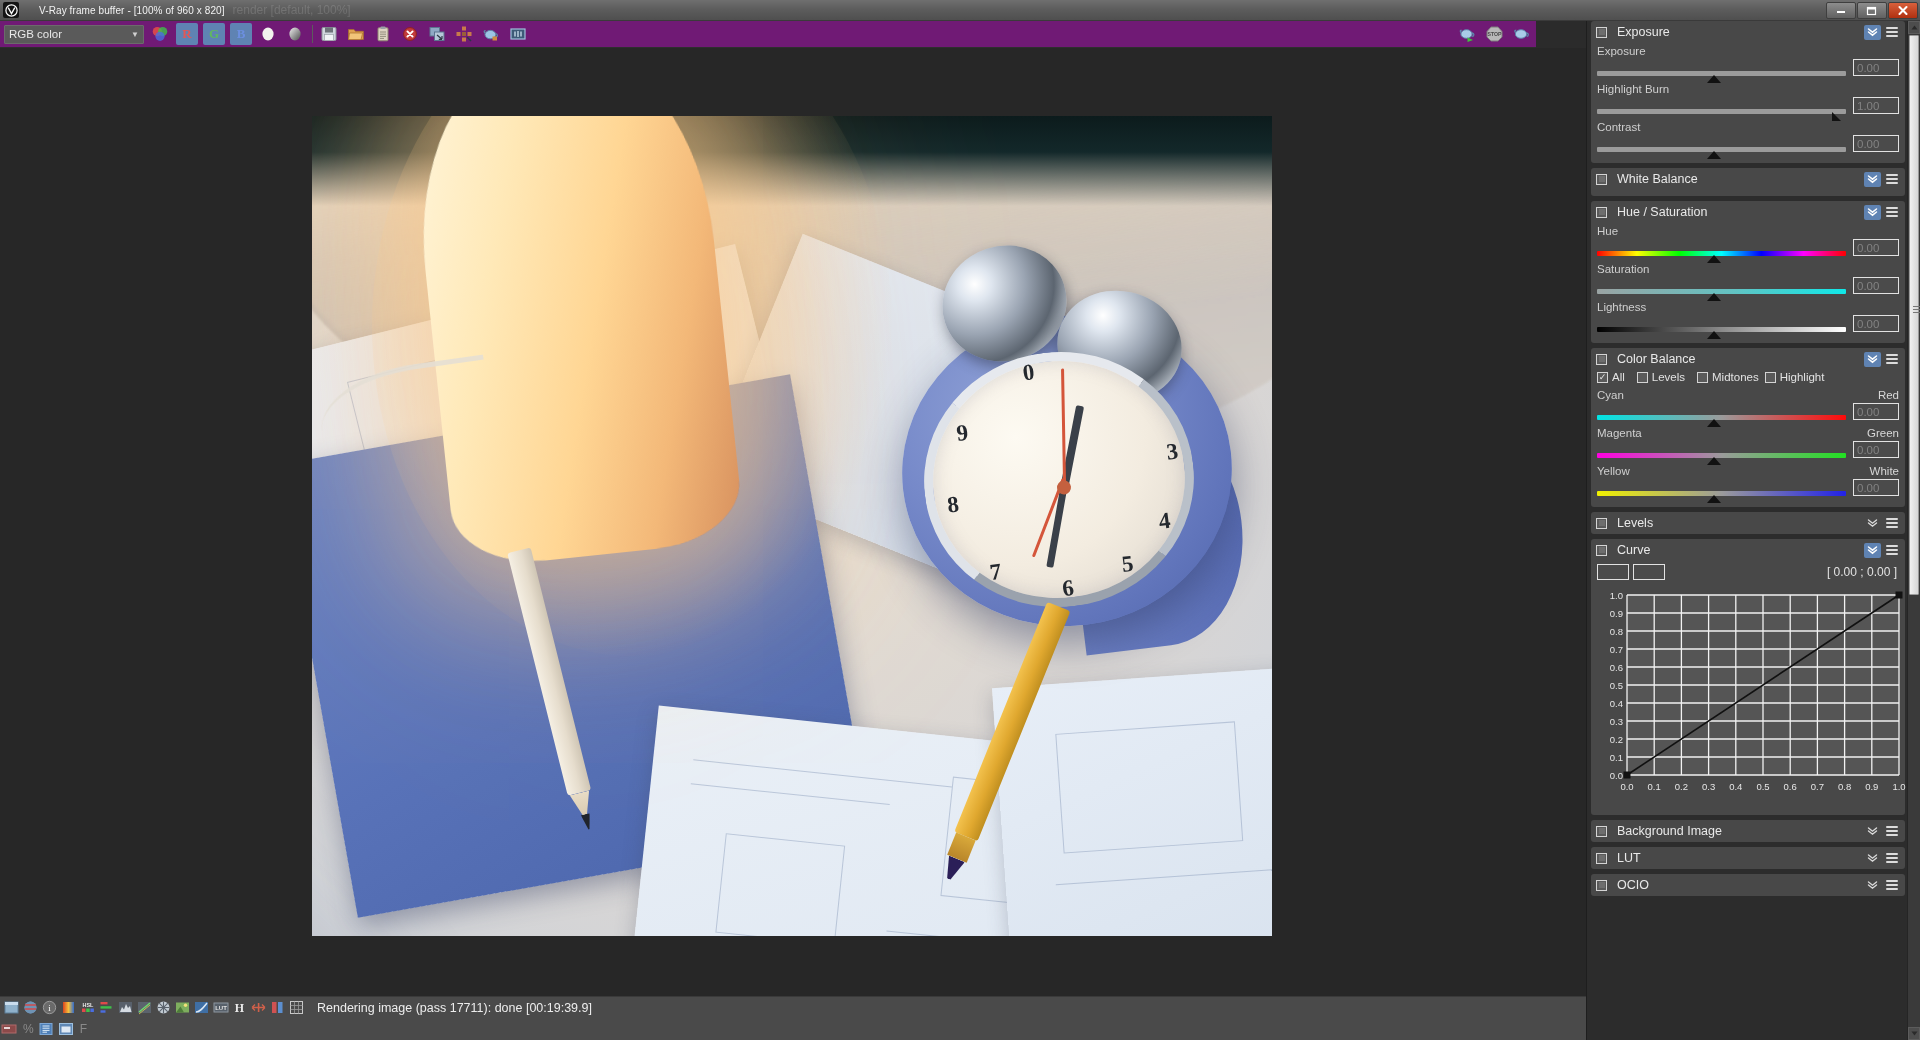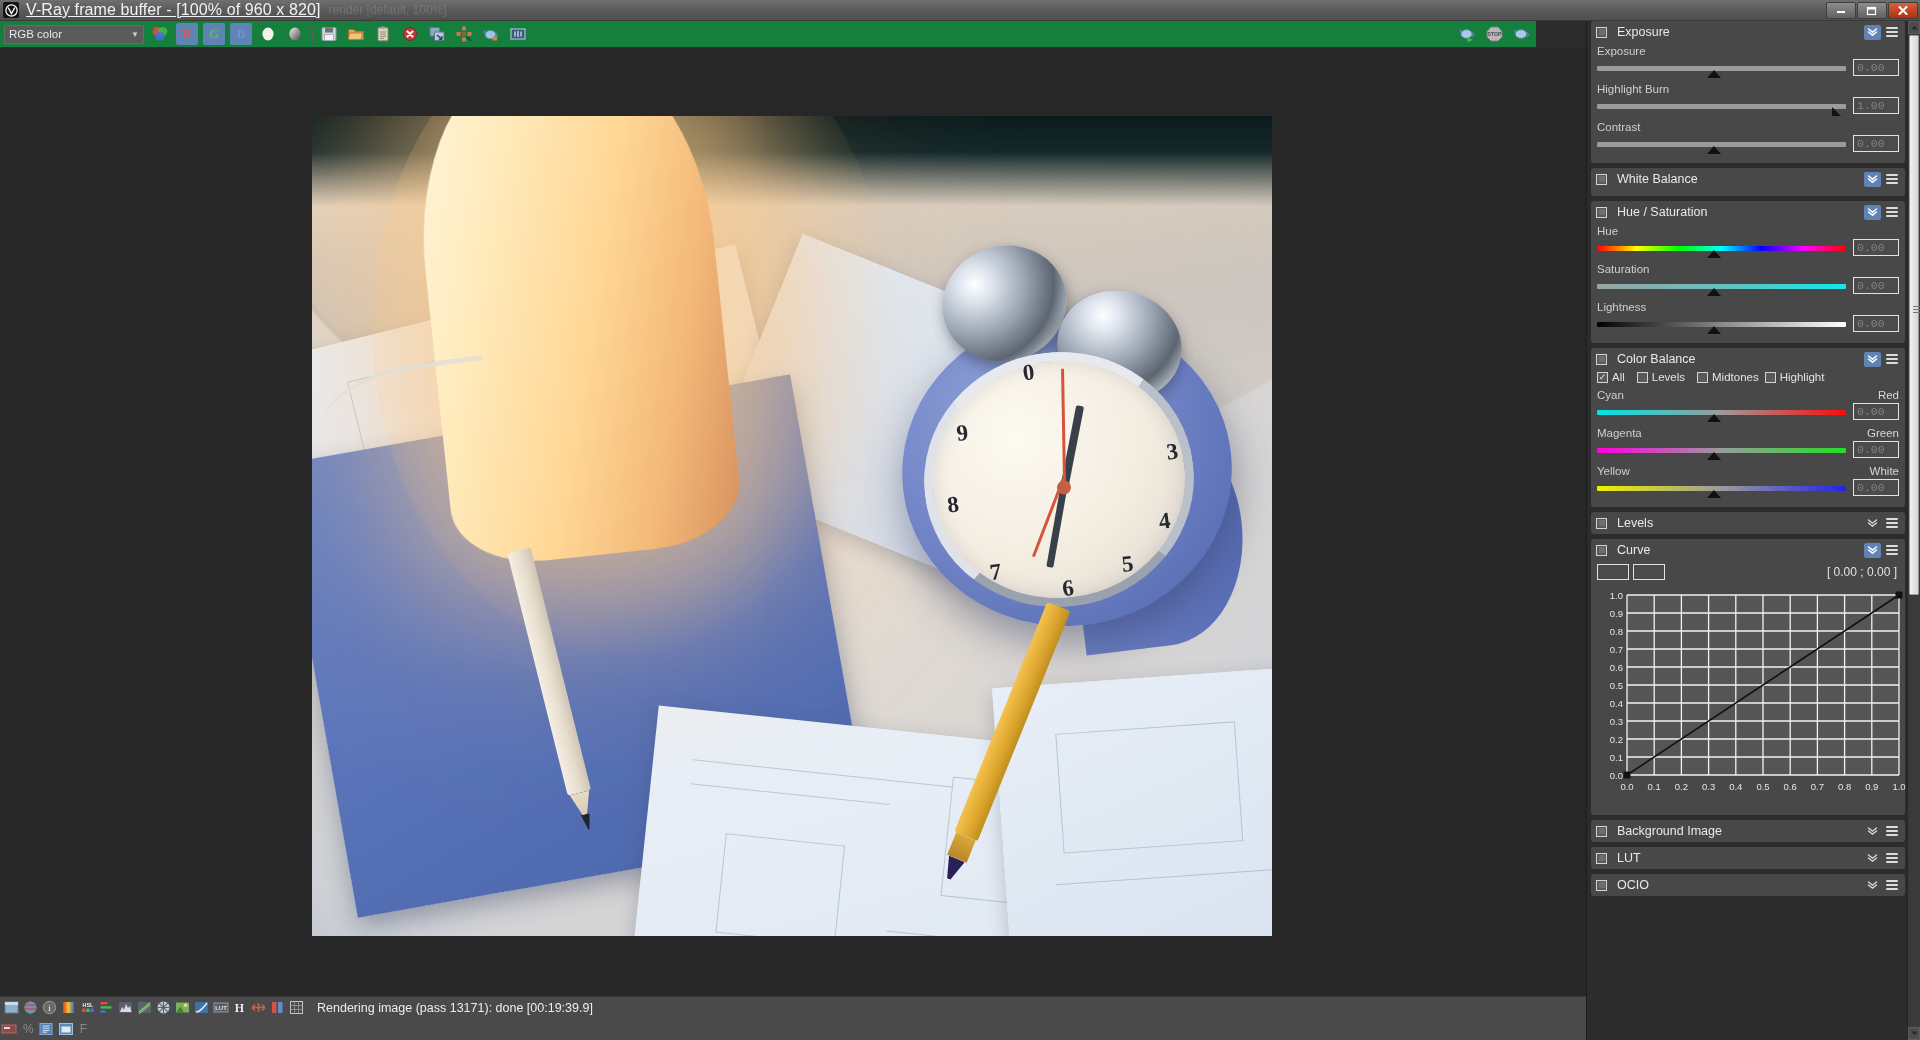--- a/index.html
+++ b/index.html
@@ -15,37 +15,37 @@
   .titlebar {
     position: absolute; left: 0; top: 0; width: 1920px; height: 21px;
     background: linear-gradient(180deg,#6f6f6f 0%, #5d5d5d 45%, #4f4f4f 100%);
     display: flex; align-items: center; border-bottom: 1px solid #3a3a3a;
   }
   .tb-icon {
     width: 16px; height: 16px; margin-left: 3px; border-radius: 2px;
     background: #141414; display: flex; align-items: center; justify-content: center;
     color: #fff; font-size: 11px; font-weight: bold;
   }
-  .tb-title { margin-left: 7px; font-size: 16px; color: #f2f2f2; letter-spacing: .1px; white-space: nowrap; text-decoration: underline;}
+  .tb-title { margin-left: 20px; font-size: 10px; color: #f2f2f2; letter-spacing: .1px; white-space: nowrap;}
   .tb-ghost { margin-left: 8px; font-size: 12px; color: rgba(255,255,255,0.14); white-space: nowrap;}
   .tb-spacer { flex: 1; }
   .winbtns { display: flex; height: 19px; margin-right: 2px; align-items: center; }
   .winbtn {
     width: 30px; height: 17px; margin-left: 1px;
     background: linear-gradient(180deg,#8d8d8d,#616161);
     border: 1px solid #3f3f3f; border-radius: 2px;
     display: flex; align-items: center; justify-content: center;
     color: #fff; font-size: 10px;
   }
   .winbtn.close { background: linear-gradient(180deg,#d8603c,#b03010); }
 
   
   .toolbar {
     position: absolute; left: 0; top: 21px; width: 1536px; height: 27px;
-    background: #15803d; border-bottom: 1px solid #2e2e2e;
+    background: #701a75; border-bottom: 1px solid #2e2e2e;
     display: flex; align-items: center; padding: 0 4px;
   }
   .combo {
     width: 140px; height: 19px; background: #5a5a5a; border: 1px solid #6b6b6b;
     display: flex; align-items: center; padding: 0 4px; font-size: 11.5px; color: #e8e8e8;
     border-radius: 1px;
   }
   .combo .lbl { flex: 1; }
   .combo .arw { font-size: 8px; color: #d0d0d0; }
   .tbtn {
@@ -237,21 +237,21 @@
     color:#dadada; font-size:9px; margin-right:3px;
   }
   .gexp.act { background:#5f83b3; color:#fff; }
   .gmenu { width:16px;height:14px;display:flex;flex-direction:column;justify-content:center;gap:2px;padding:0 2px;}
   .gmenu span { display:block;height:2px;background:#dcdcdc;border-radius:1px;}
 
   .srow { padding: 2px 6px 5px 6px; }
   .slabel { font-size: 11.5px; color:#cfcfcf; line-height:13px; margin-bottom:1px; }
   .slabel.split { display:flex; justify-content:space-between; }
   .slabel.split span:last-child { color:#d8d8d8; }
-  .strack { display:flex; align-items:center;font-family:Liberation Mono, monospace; }
+  .strack { display:flex; align-items:flex-end; }
   .sbar-wrap { flex:1; position:relative; padding-top:2px; }
   .sbar { height: 5px; border-radius:1px; background:#9b9b9b; }
   .sbar.temp { background: linear-gradient(90deg,#f08a2e 0%, #f6c48d 28%, #fdf4ec 50%, #cfe0f2 72%, #8fb6e0 100%); }
   .sbar.hue { background: linear-gradient(90deg,#ff0000 0%,#ffff00 16%,#00ff00 33%,#00ffff 50%,#0000ff 66%,#ff00ff 83%,#ff0000 100%); }
   .sbar.sat { background: linear-gradient(90deg,#9aa3a3 0%, #62c3c3 55%, #10e8e8 100%); }
   .sbar.light { background: linear-gradient(90deg,#000000 0%, #8a8a8a 50%, #ffffff 100%); }
   .sbar.cr { background: linear-gradient(90deg,#00e5e5 0%, #9b9b9b 50%, #ff0a0a 100%); }
   .sbar.mg { background: linear-gradient(90deg,#ff00e0 0%, #9b9b9b 50%, #22e022 100%); }
   .sbar.yb { background: linear-gradient(90deg,#f0f000 0%, #9b9b9b 50%, #2222e8 100%); }
   .knob {
@@ -606,21 +606,21 @@
           <rect x="2" y="2" width="4.5" height="11" fill="#d05252"></rect>
           <rect x="8" y="2" width="4.5" height="11" fill="#5c8fd0"></rect>
         </svg>
       </div>
     <div class="sb-icon">
         <svg class="ic" width="15" height="15" viewBox="0 0 15 15">
           <rect x="1.5" y="1.5" width="12" height="12" fill="none" stroke="#c8c8c8"></rect>
           <path d="M5.5 1.5v12M9.5 1.5v12M1.5 5.5h12M1.5 9.5h12" stroke="#9a9a9a" stroke-width=".8"></path>
         </svg>
       </div>
-    <div class="sb-text">Rendering image (pass 13171): done [00:19:39.9]</div>
+    <div class="sb-text">Rendering image (pass 17711): done [00:19:39.9]</div>
   </div>
 
   <div class="infobar">
     <div class="ib-icon">
         <svg class="ic" width="16" height="14" viewBox="0 0 16 14">
           <rect x="1" y="3" width="14" height="8" fill="#8c4a4a" stroke="#b06a6a"></rect>
           <rect x="3" y="5" width="6" height="2" fill="#e8d7d7"></rect>
         </svg>
       </div>
     <div class="ib-txt">%</div>

